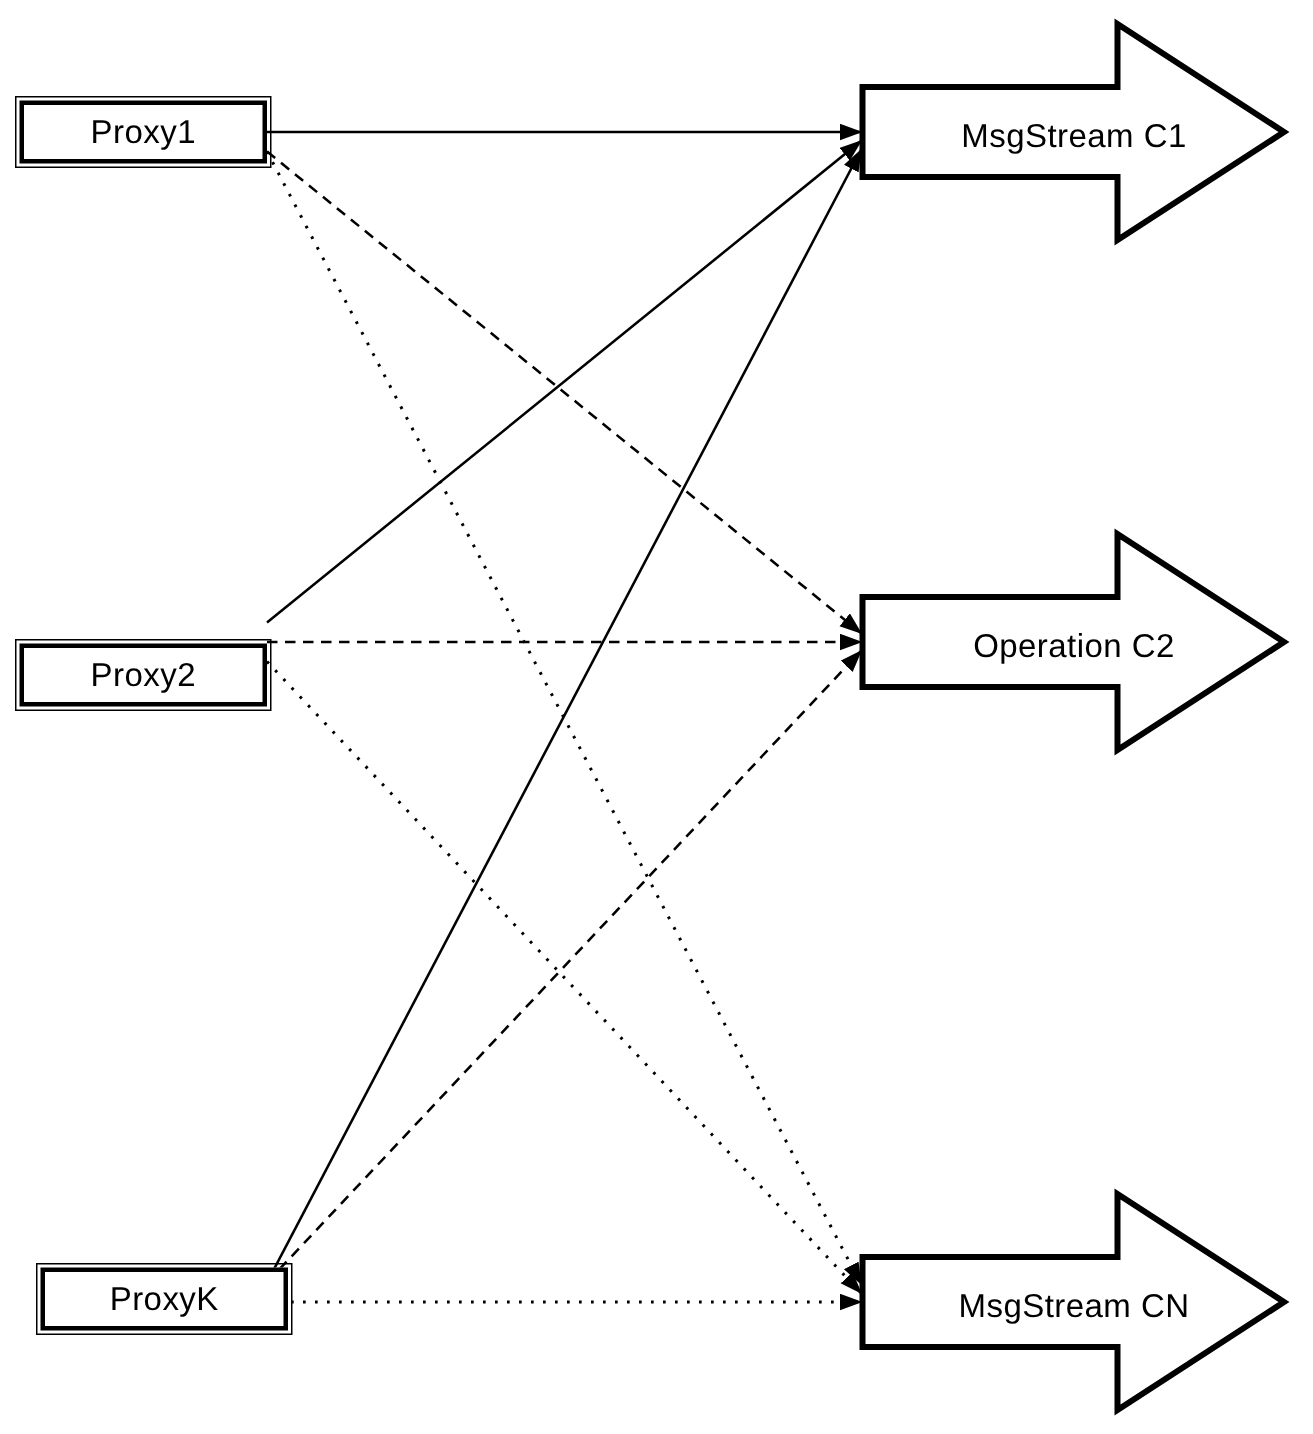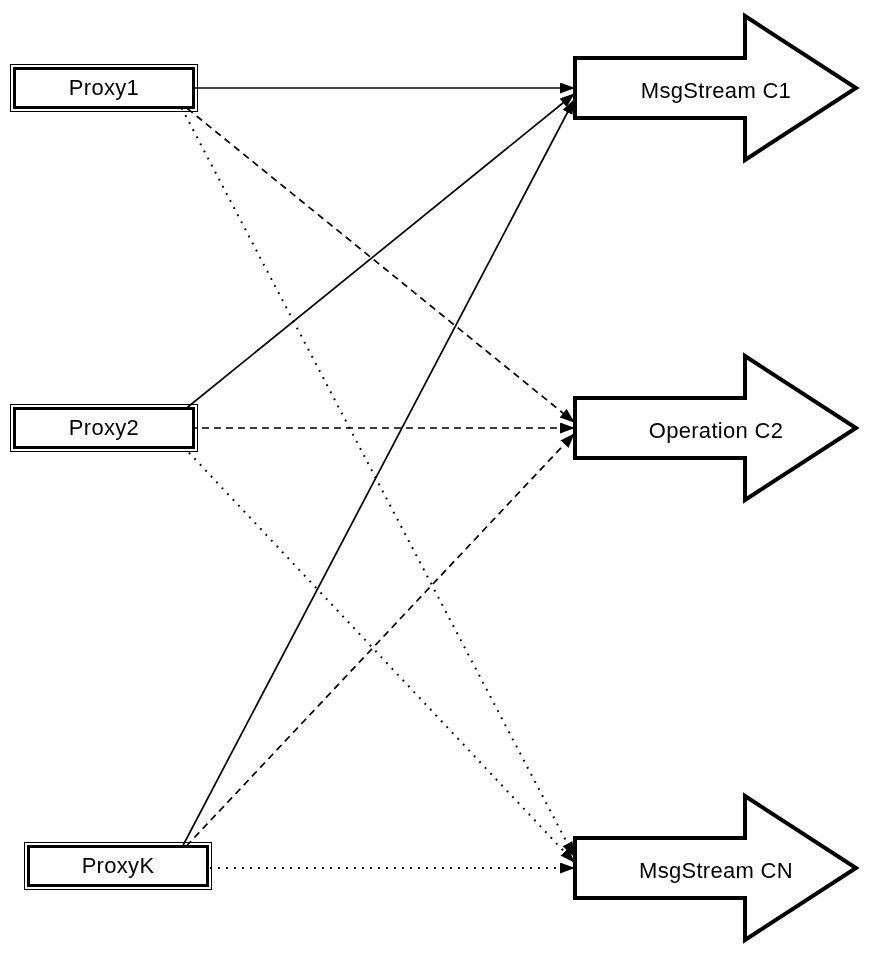--- a/index.html
+++ b/index.html
@@ -30,35 +30,35 @@
     width: 410px;
     text-align: center;
     font-size: 22px;
     line-height: 28px;
     letter-spacing: 0.3px;
     white-space: pre;
   }
   .node {
     position: absolute;
     left: 13px;
-    width: 182px;
+    width: 165px;
     height: 42px;
     box-sizing: border-box;
     background: #ffffff;
     border: 3px solid #000000;
     outline: 1px solid #000000;
     outline-offset: 2px;
     display: flex;
     align-items: center;
     justify-content: center;
     font-size: 22px;
     letter-spacing: 0.3px;
   }
   .node-proxy1 { top: 67px; }
-  .node-proxy2 { top: 407px; }
+  .node-proxy2 { top: 429px; }
   .node-proxyk { top: 845px; margin-left: 14px; }
   .stream-label {
     position: absolute;
     left: 575px;
     width: 282px;
     height: 32px;
     display: flex;
     align-items: flex-end;
     justify-content: center;
     font-size: 22px;

